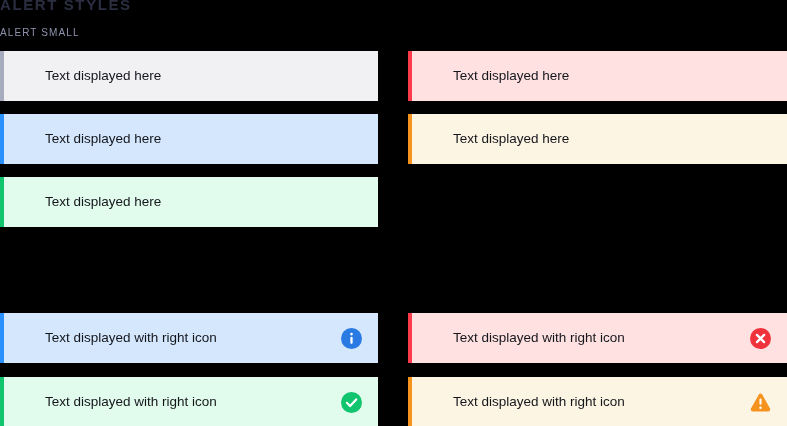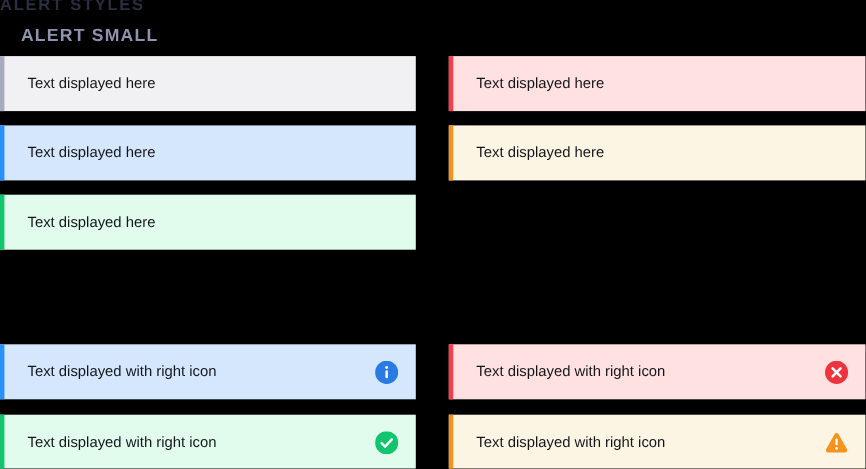--- a/index.html
+++ b/index.html
@@ -34,27 +34,26 @@
     letter-spacing: 1.6px;
     color: #2b2e40;
     white-space: nowrap;
     line-height: 18px;
   }
 
   .section-title {
     position: absolute;
     left: 0px;
     font-family: "Liberation Sans", sans-serif;
-    font-size: 16px;
-    font-weight: bold;
+    font-size: 10px;
+    font-weight: normal;
     letter-spacing: 1.1px;
     color: #8f93ad;
     white-space: nowrap;
     line-height: 12px;
-    margin-left: 19px;
   }
   .section-title.s1 { top: 27px; }
   .section-title.s2 { top: 289px; }
 
   
   .alert {
     position: absolute;
     height: 50px;
     box-sizing: border-box;
     border-left-style: solid;
@@ -65,20 +64,21 @@
     padding: 0 16px 0 21px;
   }
 
   .alert-text {
     font-family: "Liberation Sans", sans-serif;
     font-size: 13.5px;
     font-weight: 400;
     color: #14161c;
     line-height: 18px;
     white-space: nowrap;
+    margin-left: 20px;
   }
 
   
   .col-left  { left: 0px;   width: 378px; }
   .col-right { left: 408px; width: 379px; }
 
   
   .row-1 { top: 51px; }
   .row-2 { top: 114px; }
   .row-3 { top: 177px; }

